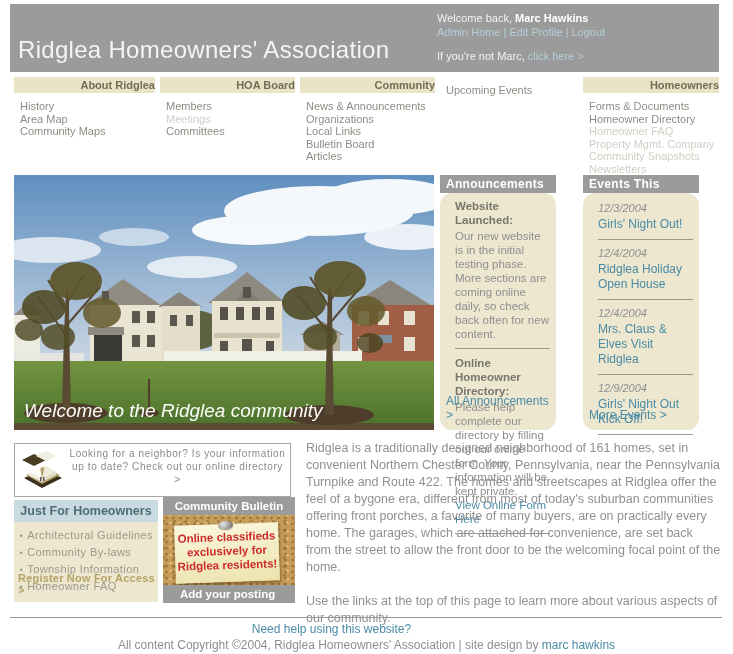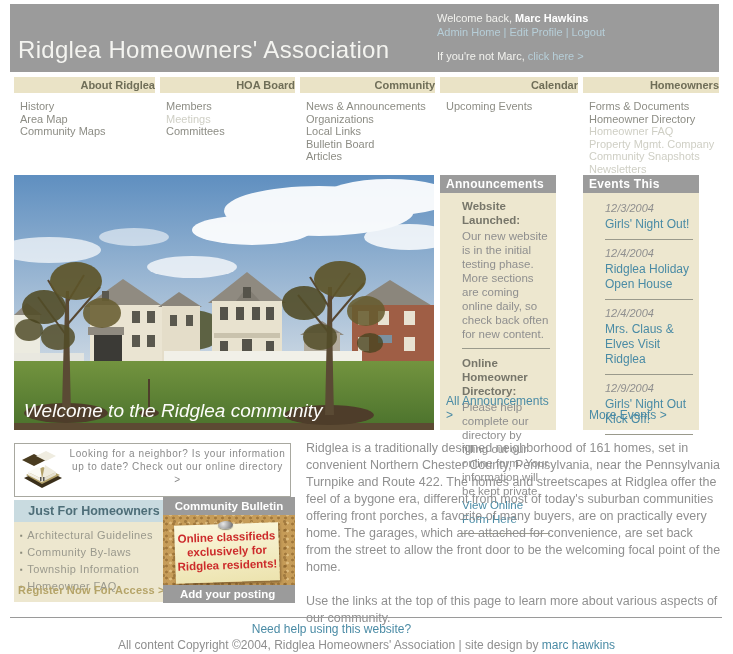--- a/index.html
+++ b/index.html
@@ -26,38 +26,38 @@
   .nav-link.off { color:#cfcfc5; cursor:default; }
 
   
   .hero { position:absolute; left:14px; top:175px; width:420px; height:255px; overflow:hidden; }
   .hero svg { display:block; }
   .hero-caption { position:absolute; left:10px; bottom:8px; font-size:19px; font-style:italic; color:#fcfcf9; }
 
   
   .bar { background:#9b9b9b; color:#fff; font-weight:bold; font-size:12px; line-height:18px; height:18px; padding-left:6px; letter-spacing:.3px; }
   .side-col { position:absolute; top:175px; width:116px; height:255px; }
-  .side-body { position:absolute; top:18px; bottom:0; left:0; right:0; background:#ede7cf; padding:6px 6px 26px 22px; }
+  .side-body { position:absolute; top:18px; bottom:0; left:0; right:0; background:#ede7cf; padding:6px 6px 26px 15px;border-radius:12px; }
   .divider { border-top:1px solid #9a9a8c; margin:7px 0; }
   .ann-title { font-size:11.5px; font-weight:bold; color:#77766a; line-height:14px; margin-bottom:2px; }
   .ann-body { font-size:11.5px; color:#8f8f8f; line-height:14px; }
   .teal-link { display:block; color:#4a8ba5; font-size:11.5px; line-height:14px; }
   .bottom-link { position:absolute; left:6px; bottom:8px; font-size:12px; color:#4a8ba5; }
   .evt-date { font-size:11px; font-style:italic; color:#8f8f8f; line-height:13px; margin-top:3px; }
   .evt-title { display:block; font-size:12px; color:#4a8ba5; line-height:15px; margin-top:2px; }
 
   
   .dir-promo { position:absolute; left:14px; top:443px; width:275px; height:52px; background:#fff; border:1px solid #a8a8a0; }
   .dir-book { position:absolute; left:5px; top:4px; }
   .dir-text { position:absolute; left:54px; top:3px; right:4px; text-align:center; }
   .dir-title { font-size:13.5px; font-style:italic; color:#8a8a8a; line-height:17px; }
   .dir-line { font-size:10px; color:#8a8a8a; line-height:13px; letter-spacing:.6px; }
 
   
-  .jfh { position:absolute; left:14px; top:500px; width:160px; height:102px; }
+  .jfh { position:absolute; left:14px; top:500px; width:144px; height:102px; }
   .jfh-head { background:#c9dbe0; color:#4e6e78; font-weight:bold; font-size:12.5px; line-height:22px; height:22px; text-align:center; }
   .jfh-body { position:absolute; top:22px; bottom:0; left:0; right:0; background:#ede7cf; padding:5px 4px 4px 6px; }
   .jfh-item { display:block; font-size:11px; line-height:16px; color:#9a998d; letter-spacing:.4px; }
   .jfh-bullet { color:#8a8a7a; font-size:8px; vertical-align:1px; margin-right:4px; }
   .register { position:absolute; left:4px; bottom:6px; font-size:11px; font-weight:bold; color:#b5a468; letter-spacing:.2px; }
 
   
   .board { position:absolute; left:163px; top:497px; width:132px; height:106px; }
   .board-head { background:#9b9b9b; color:#fff; font-weight:bold; font-size:11.5px; line-height:18px; height:18px; text-align:center; }
   .cork {
@@ -128,21 +128,20 @@
     <div class="nav-head">Community</div>
     <div class="nav-links">
       <a class="nav-link">News &amp; Announcements</a>
       <a class="nav-link">Organizations</a>
       <a class="nav-link">Local Links</a>
       <a class="nav-link">Bulletin Board</a>
       <a class="nav-link">Articles</a>
     </div>
   </div>
   <div class="nav-col" style="left:440px;width:138px">
-    <div class="nav-head">Calendar</div>
     <div class="nav-links">
       <a class="nav-link">Upcoming Events</a>
     </div>
   </div>
   <div class="nav-col" style="left:583px;width:136px">
     <div class="nav-head">Homeowners</div>
     <div class="nav-links">
       <a class="nav-link">Forms &amp; Documents</a>
       <a class="nav-link">Homeowner Directory</a>
       <a class="nav-link off">Homeowner FAQ</a>

